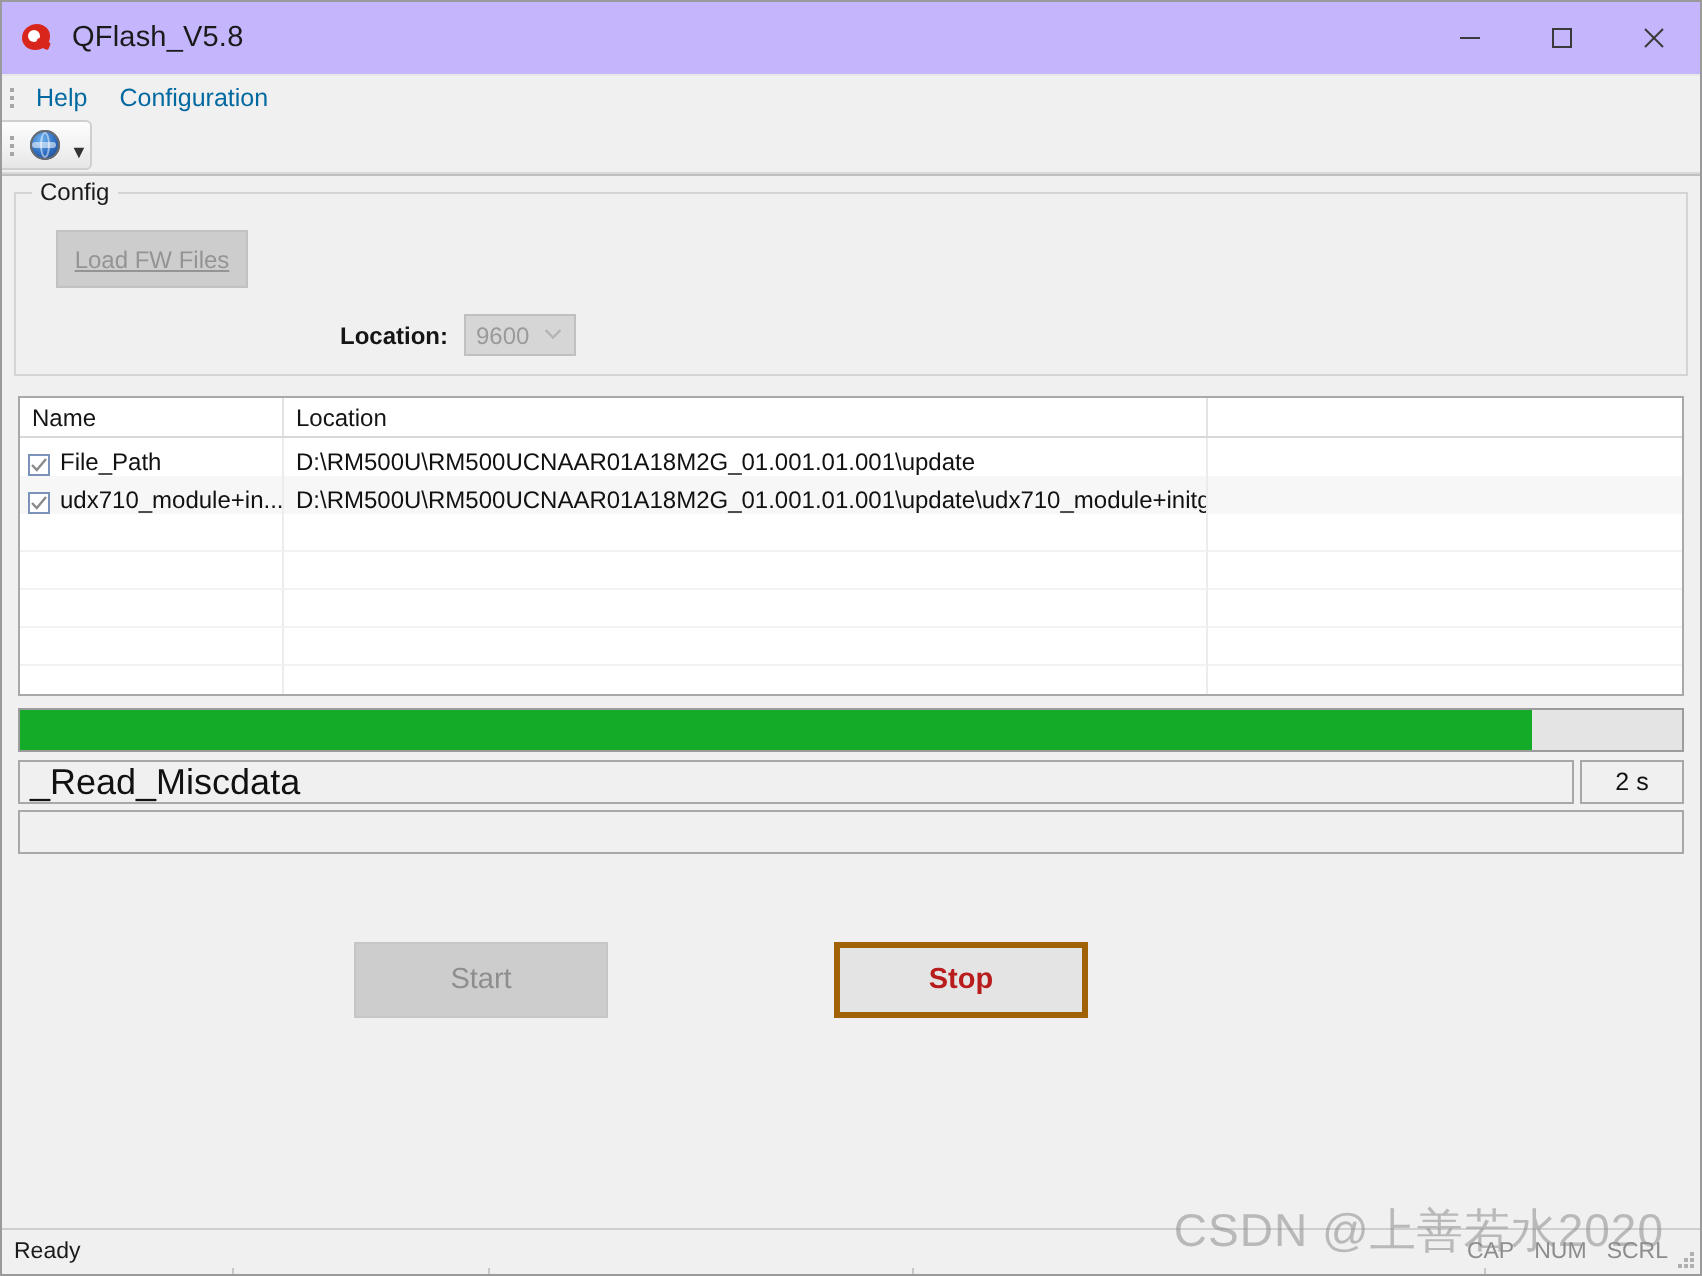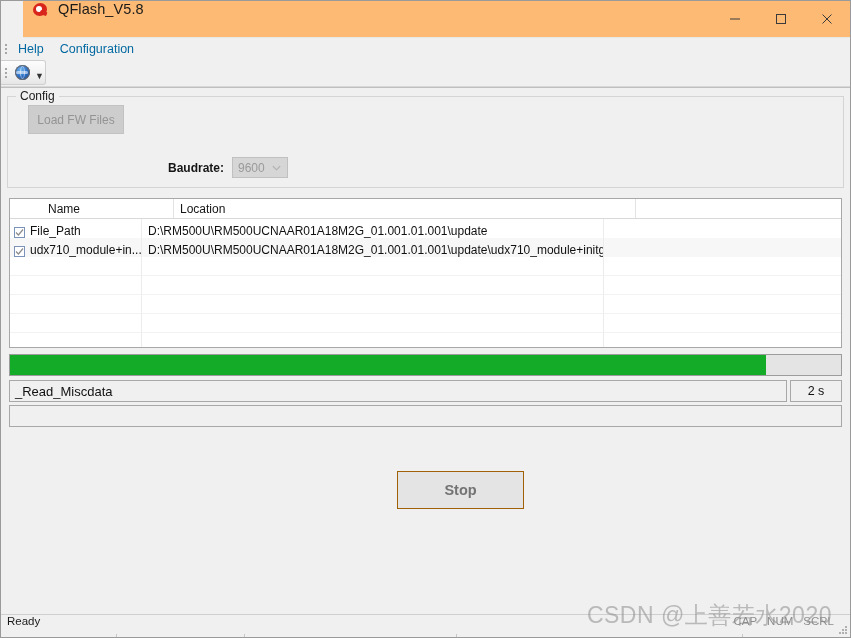--- a/index.html
+++ b/index.html
@@ -19,25 +19,25 @@
     background: #f0f0f0;
     border: 1px solid #9a9a9a;
     box-sizing: border-box;
     display: flex;
     flex-direction: column;
   }
 
   
   .titlebar {
     height: 36px;
-    background: #fdba74;
-    display: flex;
+    background: #c4b5fd;
+    display: flex;
+    align-items: center;
     flex: none;
     border-bottom: 1px solid #e8e8e8;
-    margin-left: 22px;
   }
   .app-logo {
     width: 18px;
     height: 18px;
     margin-left: 9px;
     margin-right: 8px;
     position: relative;
     flex: none;
   }
   .app-logo .q-mark {
@@ -233,31 +233,32 @@
   .groupbox .gb-notch {
     position: absolute;
     top: 0; left: 0;
     width: 2px; height: 100%;
     background: #f0f0f0;
   }
 
   .load-btn {
     position: absolute;
     left: 20px;
-    top: 8px;
+    top: 18px;
     width: 96px;
     height: 29px;
     background: #cdcdcd;
     border: 1px solid #c2c2c2;
     color: #949494;
     font-size: 12px;
     display: flex;
     align-items: center;
     justify-content: center;
     box-sizing: border-box;
+    text-decoration: underline;
   }
 
   .field-row {
     position: absolute;
     display: flex;
     align-items: center;
   }
   .field-row.com   { left: 150px; top: 22px; }
   .field-row.baud  { left: 150px; top: 60px; }
   .field-label {
@@ -308,21 +309,20 @@
     position: relative;
   }
   .thead {
     display: flex;
     height: 19px;
     background: #ffffff;
     border-bottom: 1px solid #d8d8d8;
     font-size: 12px;
     color: #151515;
     align-items: center;
-    padding-left: 32px;
   }
   .th {
     height: 100%;
     display: flex;
     align-items: center;
     padding-left: 6px;
     box-sizing: border-box;
     border-right: 1px solid #e2e2e2;
   }
   .th.c-name { width: 132px; }
@@ -395,21 +395,21 @@
     display: flex;
     flex: none;
   }
   .status-main {
     flex: 1;
     border: 1px solid #a8a8a8;
     background: #f0f0f0;
     display: flex;
     align-items: center;
     padding-left: 5px;
-    font-size: 13px;
+    font-size: 18px;
     color: #111;
     box-sizing: border-box;
   }
   .status-time {
     width: 52px;
     margin-left: 3px;
     border: 1px solid #a8a8a8;
     background: #f0f0f0;
     display: flex;
     align-items: center;
@@ -443,33 +443,34 @@
     box-sizing: border-box;
     font-size: 14.5px;
   }
   .btn-start {
     left: 176px;
     background: #cdcdcd;
     border: 1px solid #c6c6c6;
     color: #8e8e8e;
   }
   .btn-stop {
-    left: 396px;
+    left: 416px;
     background: #e4e4e4;
-    border: 1px solid #a16207;
-    color: #737373;
+    border: 3px solid #a16207;
+    color: #b91c1c;
     font-weight: bold;
   }
 
   
   .statusbar {
     height: 22px;
     background: #f0f0f0;
     border-top: 1px solid #cfcfcf;
     display: flex;
+    align-items: center;
     flex: none;
     position: relative;
     font-size: 11.5px;
     color: #1a1a1a;
   }
   .sb-ready { padding-left: 6px; }
   .sb-indicators {
     margin-left: auto;
     display: flex;
     gap: 10px;
@@ -578,21 +579,21 @@
     <div class="groupbox">
       <div class="gb-notch"></div>
       <div class="gb-title">Config</div>
 
       <div class="load-btn">
         <span>Load FW Files</span>
       </div>
 
 
       <div class="field-row baud">
-        <div class="field-label">Baudrate:</div>
+        <div class="field-label">Location:</div>
         <div class="combo wide disabled">
           <span class="cb-value">9600</span>
           <span class="cb-arrow">
             <svg width="9" height="6" viewBox="0 0 9 6">
                 <polyline points="0.8,0.8 4.5,4.6 8.2,0.8" fill="none" stroke="#b4b4b4" stroke-width="1.2"></polyline>
               </svg>
           </span>
         </div>
       </div>
     </div>
@@ -664,20 +665,23 @@
     </div>
 
     <div class="status-row">
       <div class="status-main">_Read_Miscdata</div>
       <div class="status-time">2 s</div>
     </div>
 
     <div class="log-box"></div>
 
     <div class="actions">
+      <div class="btn-start">
+        <span>Start</span>
+      </div>
       <div class="btn-stop">
         <span>Stop</span>
       </div>
     </div>
   </div>
 
   <div class="statusbar">
     <div class="sb-ready">Ready</div>
     <div class="sb-indicators">
       <span>CAP</span>

